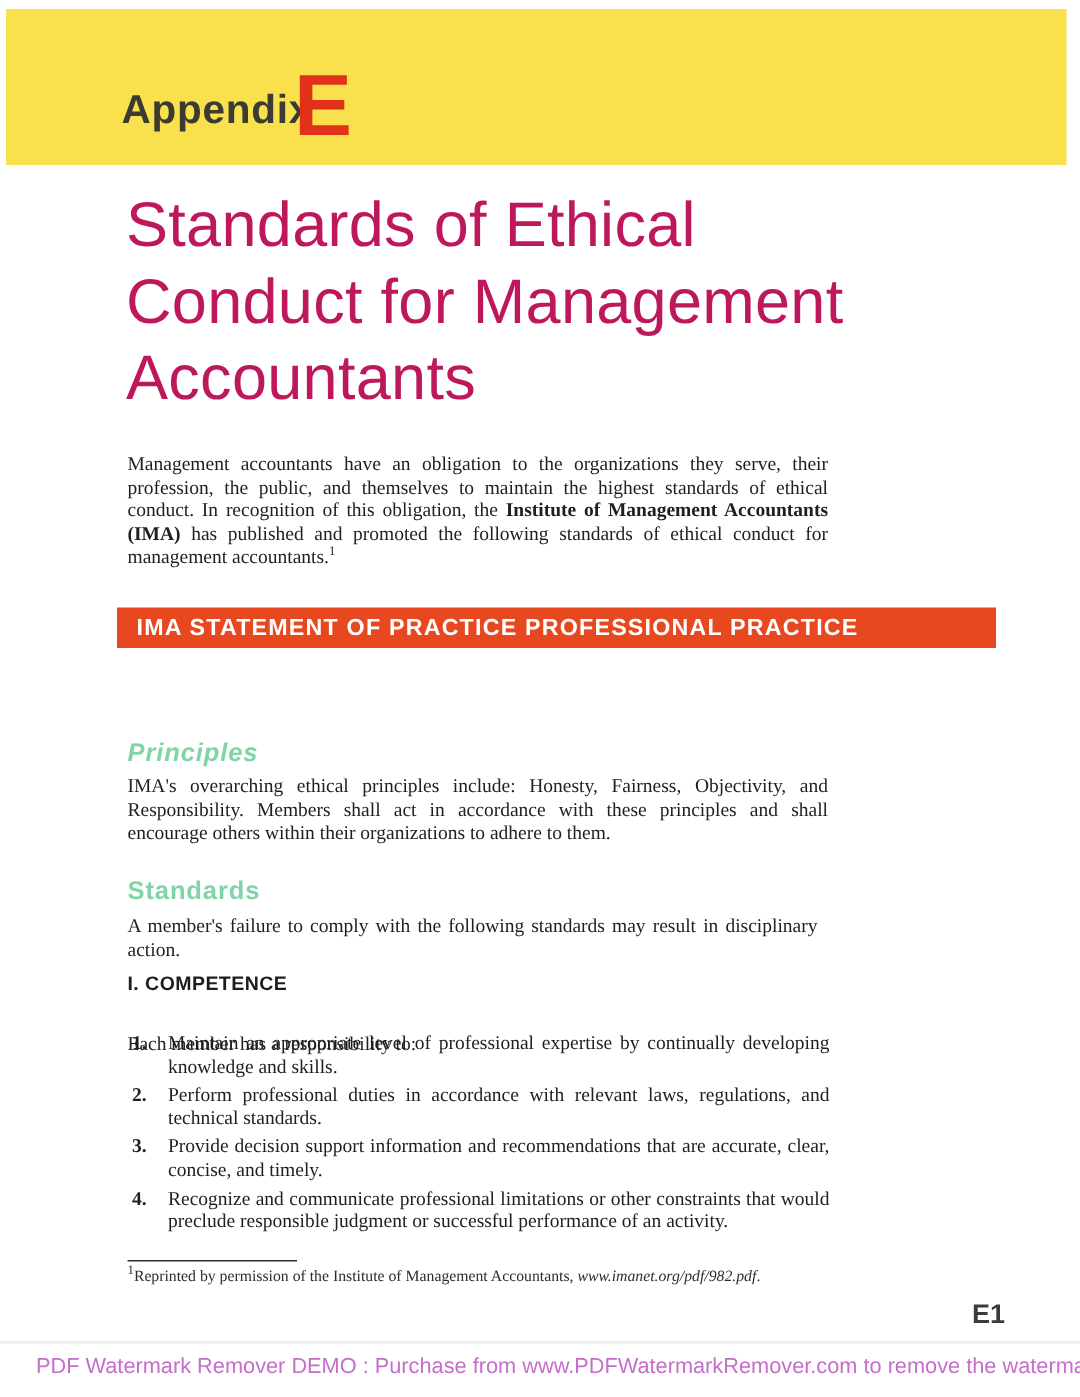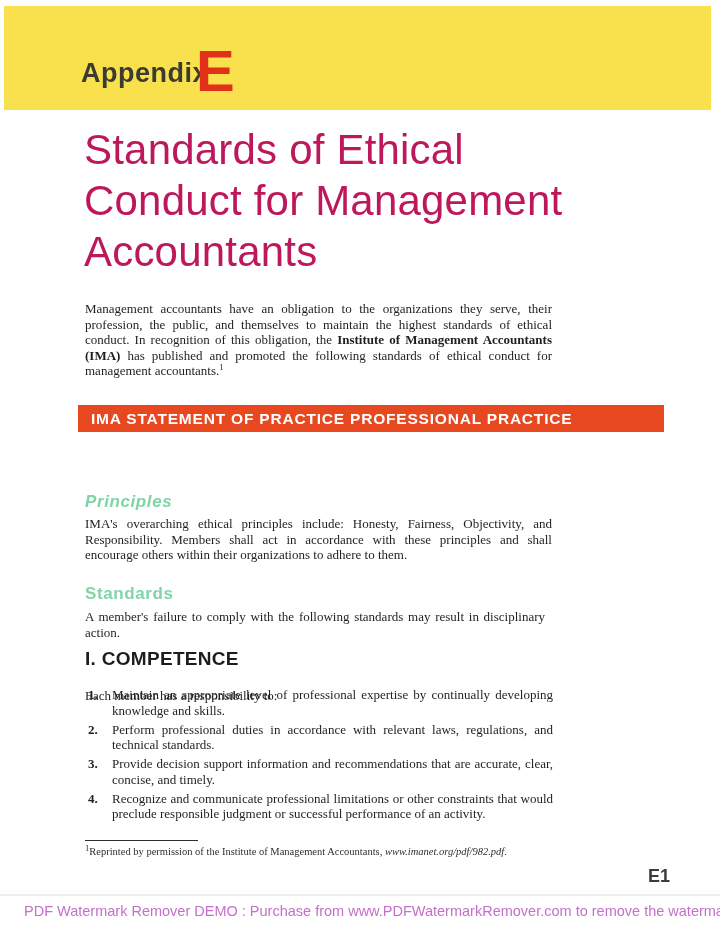--- a/index.html
+++ b/index.html
@@ -63,21 +63,21 @@
     font-weight:bold; font-size:17px; color:#7FD5A6; letter-spacing:0.6px;
   }
   .principles-heading { top:492px;font-style:italic; }
   .principles-body    { top:516px; width:467px; }
   .standards-heading  { top:584px; }
   .standards-body     { top:609px; width:460px; }
 
   .competence-heading {
     position:absolute; left:85px; top:648px;
     font-family:"Liberation Sans", sans-serif;
-    font-weight:bold; font-size:19px; color:#1d1d1d; letter-spacing:0.3px;
+    font-weight:bold; font-size:13px; color:#1d1d1d; letter-spacing:0.3px;
   }
   .competence-lead { top:688px; width:467px; text-align:left; }
 
   
   .num-list { position:absolute; left:88px; top:687px; width:465px; }
   .num-item { display:flex; margin-bottom:3.5px; font-size:13px; line-height:15.5px; }
   .num-item .num { width:24px; flex:0 0 24px; font-weight:bold; }
   .num-item .item-text { flex:1; text-align:justify; }
 
   

